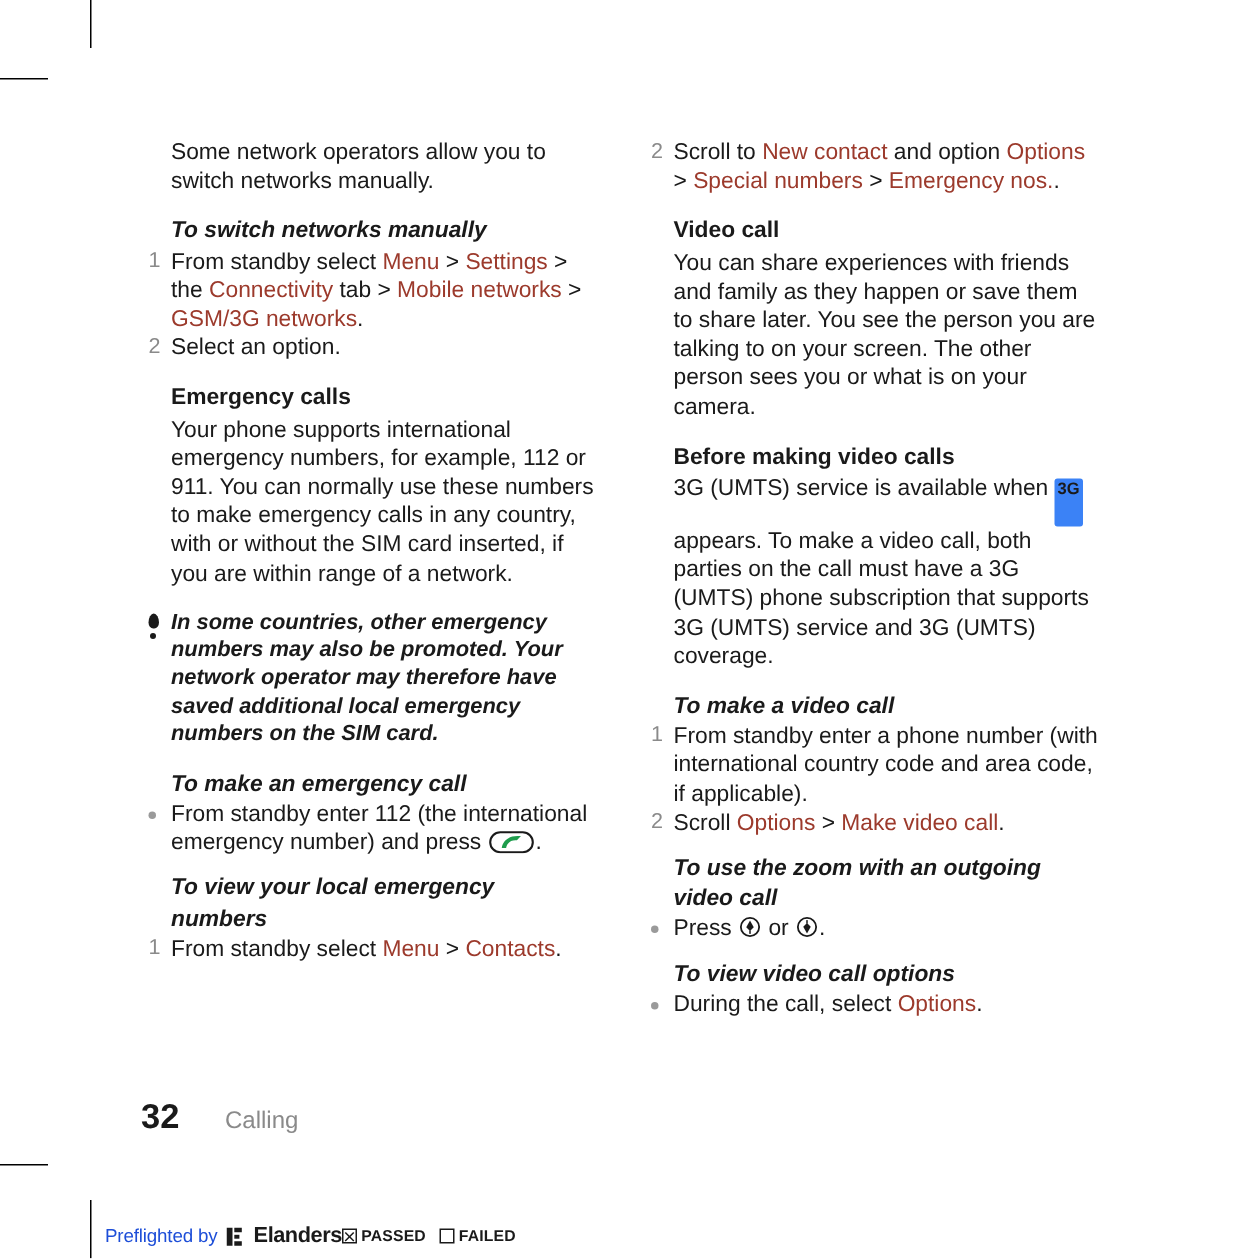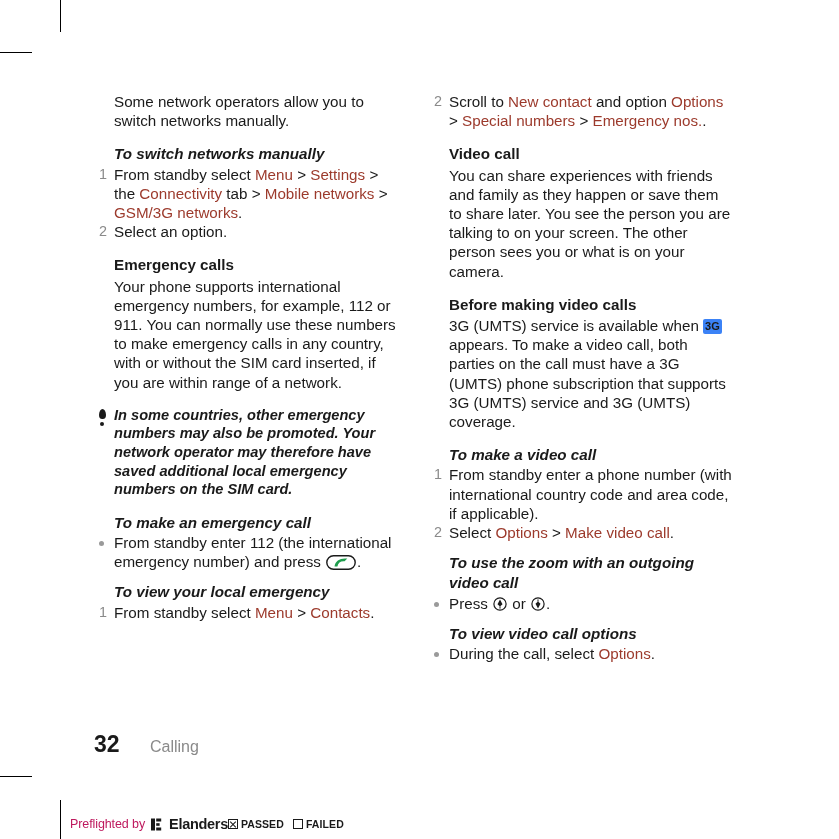--- a/index.html
+++ b/index.html
@@ -174,21 +174,21 @@
   }
   .navkey svg { display: block; }
 
   .badge3g {
     display: inline-block;
     background: #3b82f6;
     color: #1a1a1a;
     font-size: 11px;
     font-weight: bold;
     line-height: 13px;
-    padding: 1px 2px 1px 2px;
+    padding: 1px 2px 18px 2px;
     border-radius: 2px;
     letter-spacing: 0px;
     vertical-align: 1px;
     font-family: "Liberation Sans", sans-serif;
   }
 
   
   .footer {
     position: absolute;
     left: 94px;
@@ -212,21 +212,21 @@
     position: absolute;
     left: 70px;
     top: 814px;
     display: flex;
     align-items: center;
     height: 20px;
     font-family: "Liberation Sans", sans-serif;
   }
   .preflight .pf-text {
     font-size: 12.5px;
-    color: #be185d;
+    color: #1d4ed8;
     margin-right: 6px;
     letter-spacing: -0.1px;
   }
   .pf-logo {
     display: inline-flex;
     align-items: center;
     margin-right: 3px;
   }
   .pf-brand {
     font-size: 14.5px;
@@ -326,20 +326,21 @@
               <rect x="0.8" y="0.8" width="28.4" height="13.4" rx="6.7" ry="6.7" fill="#ffffff" stroke="#1a1a1a" stroke-width="1.4"></rect>
               <path d="M8.5 11.4 C9.2 6.2 13.4 3.4 19.0 3.4 L21.3 3.4 L18.6 6.2 L17.6 6.2 C14.3 6.2 12.0 8.1 11.4 11.4 Z" fill="#1f9d4d"></path>
             </svg>
           </span><span>.</span>
         </li>
       </ul>
 
       <div class="spacer-md"></div>
 
       <h3 class="sub">To view your local emergency</h3>
+      <h3 class="sub">numbers</h3>
 
       <ol class="steps">
         <li>
           <span class="num">1</span>
           <span><span>From standby select </span><span class="lnk">Menu</span><span> &gt; </span><span class="lnk">Contacts</span><span>.</span></span>
         </li>
       </ol>
 
     </div>
 
@@ -364,21 +365,21 @@
 
       <h3 class="sub">To make a video call</h3>
 
       <ol class="steps">
         <li>
           <span class="num">1</span>
           <span><span>From standby enter a phone number (with international country code and area code, if applicable).</span></span>
         </li>
         <li>
           <span class="num">2</span>
-          <span><span>Select </span><span class="lnk">Options</span><span> &gt; </span><span class="lnk">Make video call</span><span>.</span></span>
+          <span><span>Scroll </span><span class="lnk">Options</span><span> &gt; </span><span class="lnk">Make video call</span><span>.</span></span>
         </li>
       </ol>
 
       <div class="spacer-md"></div>
 
       <h3 class="sub">To use the zoom with an outgoing</h3>
       <h3 class="sub">video call</h3>
 
       <ul class="bullets">
         <li>

